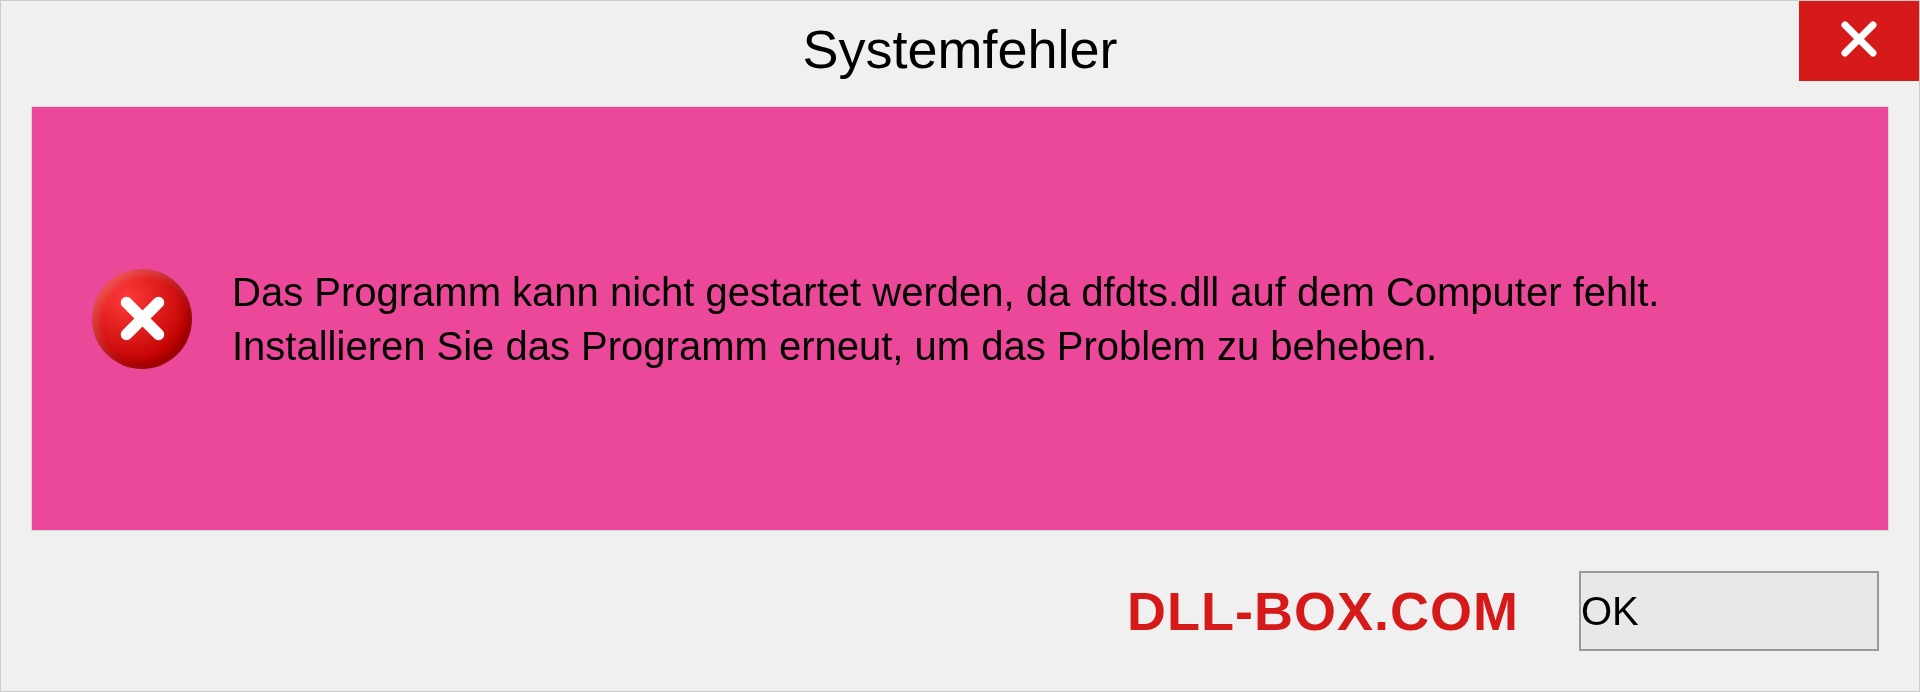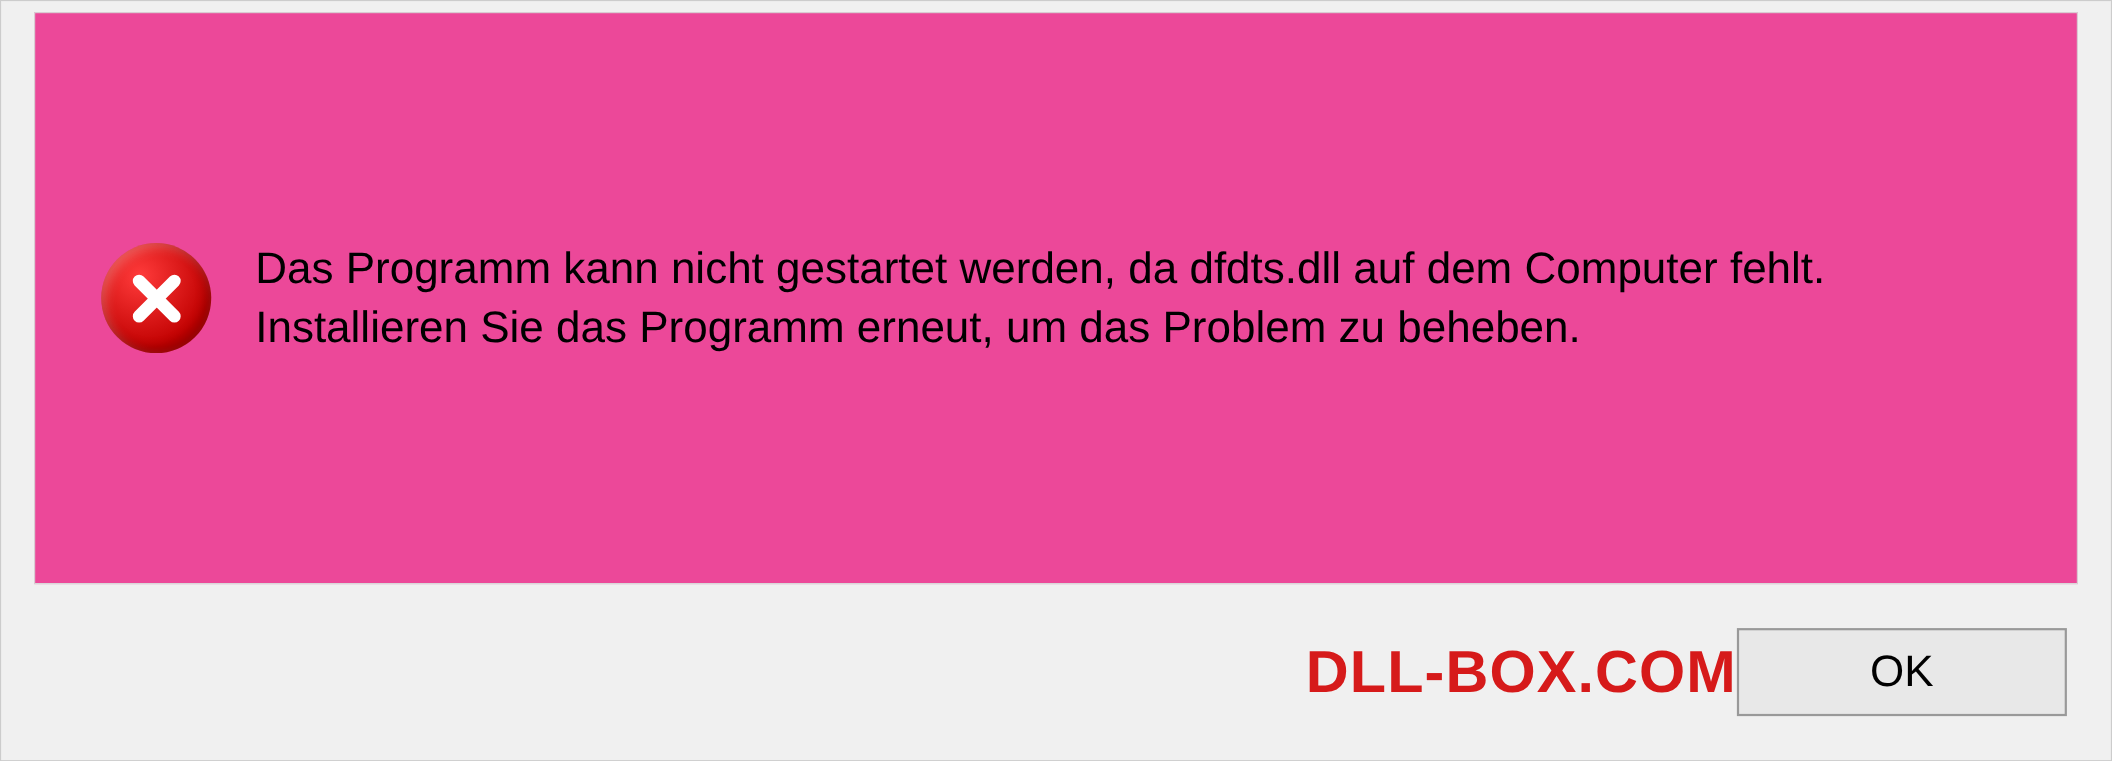--- a/index.html
+++ b/index.html
@@ -79,45 +79,55 @@
       font-size: 40px;
       line-height: 1.35;
       color: #000;
     }
     .footer {
       height: 140px;
       display: flex;
       align-items: center;
       justify-content: flex-end;
       padding: 0 40px 20px 40px;
+      gap: 60px;
     }
     .watermark {
       font-size: 54px;
       font-weight: 900;
       color: #d61a1a;
       letter-spacing: 1px;
       font-family: Arial, sans-serif;
     }
     .ok-button {
       width: 300px;
       height: 80px;
       background: #e8e8e8;
       border: 2px solid #999;
       font-size: 40px;
       color: #000;
       display: flex;
       align-items: center;
-      justify-content: center;
       cursor: pointer;
     }
   </style>
 </head>
 <body>
 
 <div class="dialog">
+  <div class="titlebar">
+    <div class="title">Systemfehler</div>
+    <div class="close-btn">
+      <span>
+        <svg viewBox="0 0 24 24">
+          <path d="M4 4 L20 20 M20 4 L4 20" stroke="#ffffff" stroke-width="4" stroke-linecap="round" fill="none"></path>
+        </svg>
+      </span>
+    </div>
+  </div>
 
   <div class="content-panel">
     <div class="error-icon">
       <div class="circle">
         <svg viewBox="0 0 24 24" width="55" height="55">
           <path d="M5 5 L19 19 M19 5 L5 19" stroke="#ffffff" stroke-width="5" stroke-linecap="round" fill="none"></path>
         </svg>
       </div>
     </div>
     <div class="error-message">Das Programm kann nicht gestartet werden, da dfdts.dll auf dem Computer fehlt. Installieren Sie das Programm erneut, um das Problem zu beheben.</div>

